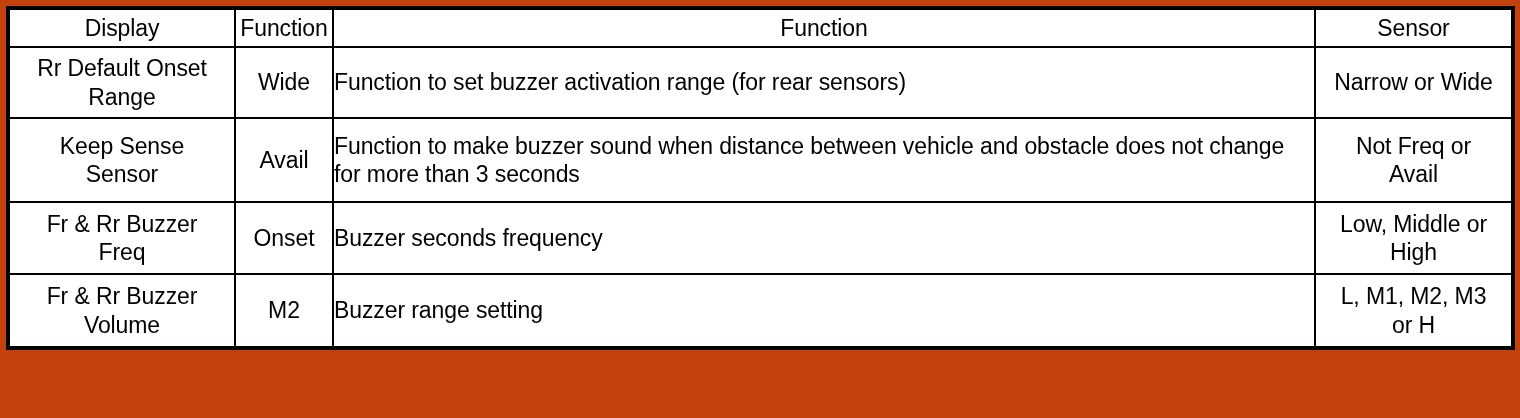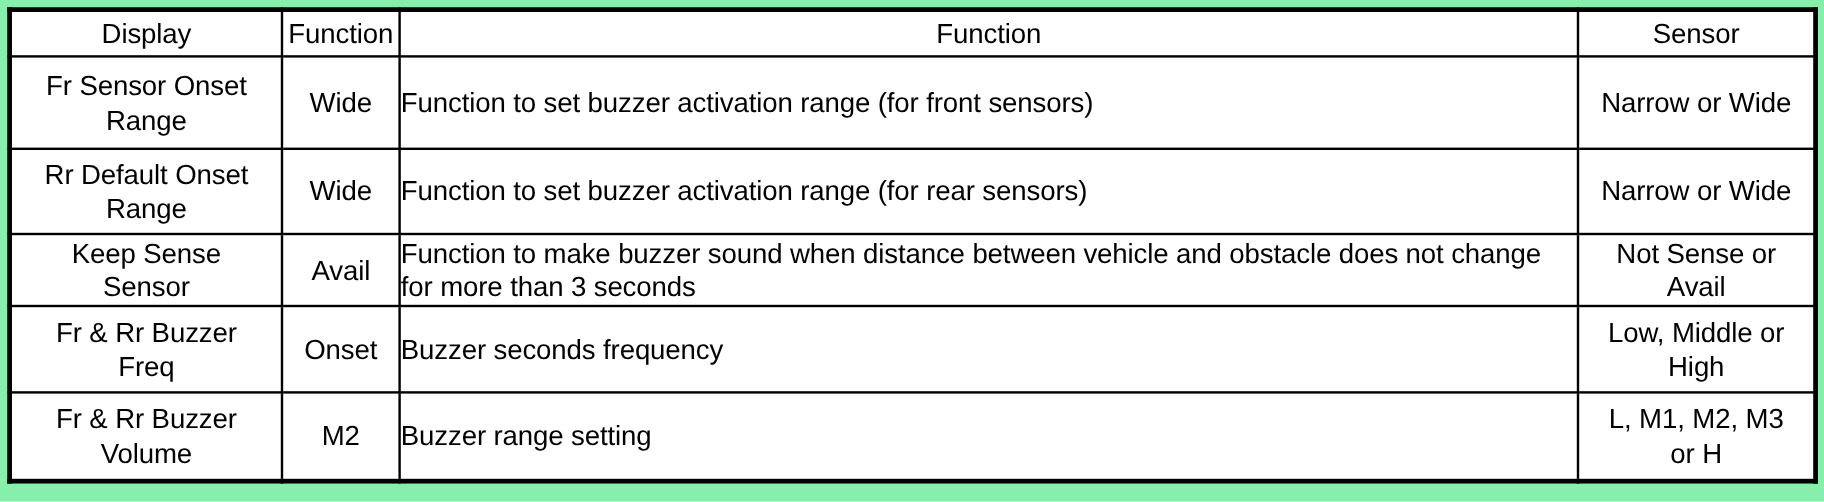--- a/index.html
+++ b/index.html
@@ -14,21 +14,21 @@
     font-family: "Liberation Sans", sans-serif;
     color: #000000;
   }
 
   .sheet {
     position: absolute;
     left: 0;
     top: 0;
     width: 1520px;
     height: 418px;
-    background: #86efac;
+    background: #c2410c;
   }
 
   table.spec-table {
     position: absolute;
     left: 6px;
     top: 6px;
     width: 1505px;
     border-collapse: collapse;
     table-layout: fixed;
     background: #ffffff;
@@ -58,21 +58,21 @@
     font-weight: bold;
     font-size: 24px;
     text-align: center;
     border-bottom: 4px solid #000000;
     padding: 2px 4px 4px 4px;
   }
 
   
   tbody tr.r-1 { height: 77px; }
   tbody tr.r-2 { height: 71px; }
-  tbody tr.r-3 { height: 60px; }
+  tbody tr.r-3 { height: 84px; }
   tbody tr.r-4 { height: 72px; }
   tbody tr.r-5 { height: 74px; }
 
   td.cell-display {
     text-align: center;
     padding: 2px 6px;
   }
   td.cell-default {
     text-align: center;
     padding: 2px 3px;
@@ -105,32 +105,20 @@
       <tr>
         <th>Display</th>
         <th>Function</th>
         <th>Function</th>
         <th>Sensor</th>
       </tr>
     </thead>
 
     <tbody>
 
-      <tr class="r-1">
-        <td class="cell-display">
-          <span class="line2">Fr Sensor Onset</span>
-          <span class="line2">Range</span>
-        </td>
-        <td class="cell-default">Wide</td>
-        <td class="cell-contents">Function to set buzzer activation range (for front sensors)</td>
-        <td class="cell-setting">
-          <span class="line2">Narrow or Wide</span>
-          <span class="line2"></span>
-        </td>
-      </tr>
 
       <tr class="r-2">
         <td class="cell-display">
           <span class="line2">Rr Default Onset</span>
           <span class="line2">Range</span>
         </td>
         <td class="cell-default">Wide</td>
         <td class="cell-contents">Function to set buzzer activation range (for rear sensors)</td>
         <td class="cell-setting">
           <span class="line2">Narrow or Wide</span>
@@ -139,21 +127,21 @@
       </tr>
 
       <tr class="r-3">
         <td class="cell-display">
           <span class="line2">Keep Sense</span>
           <span class="line2">Sensor</span>
         </td>
         <td class="cell-default">Avail</td>
         <td class="cell-contents">Function to make buzzer sound when distance between vehicle and obstacle does not change for more than 3 seconds</td>
         <td class="cell-setting">
-          <span class="line2">Not Sense or</span>
+          <span class="line2">Not Freq or</span>
           <span class="line2">Avail</span>
         </td>
       </tr>
 
       <tr class="r-4">
         <td class="cell-display">
           <span class="line2">Fr &amp; Rr Buzzer</span>
           <span class="line2">Freq</span>
         </td>
         <td class="cell-default">Onset</td>

